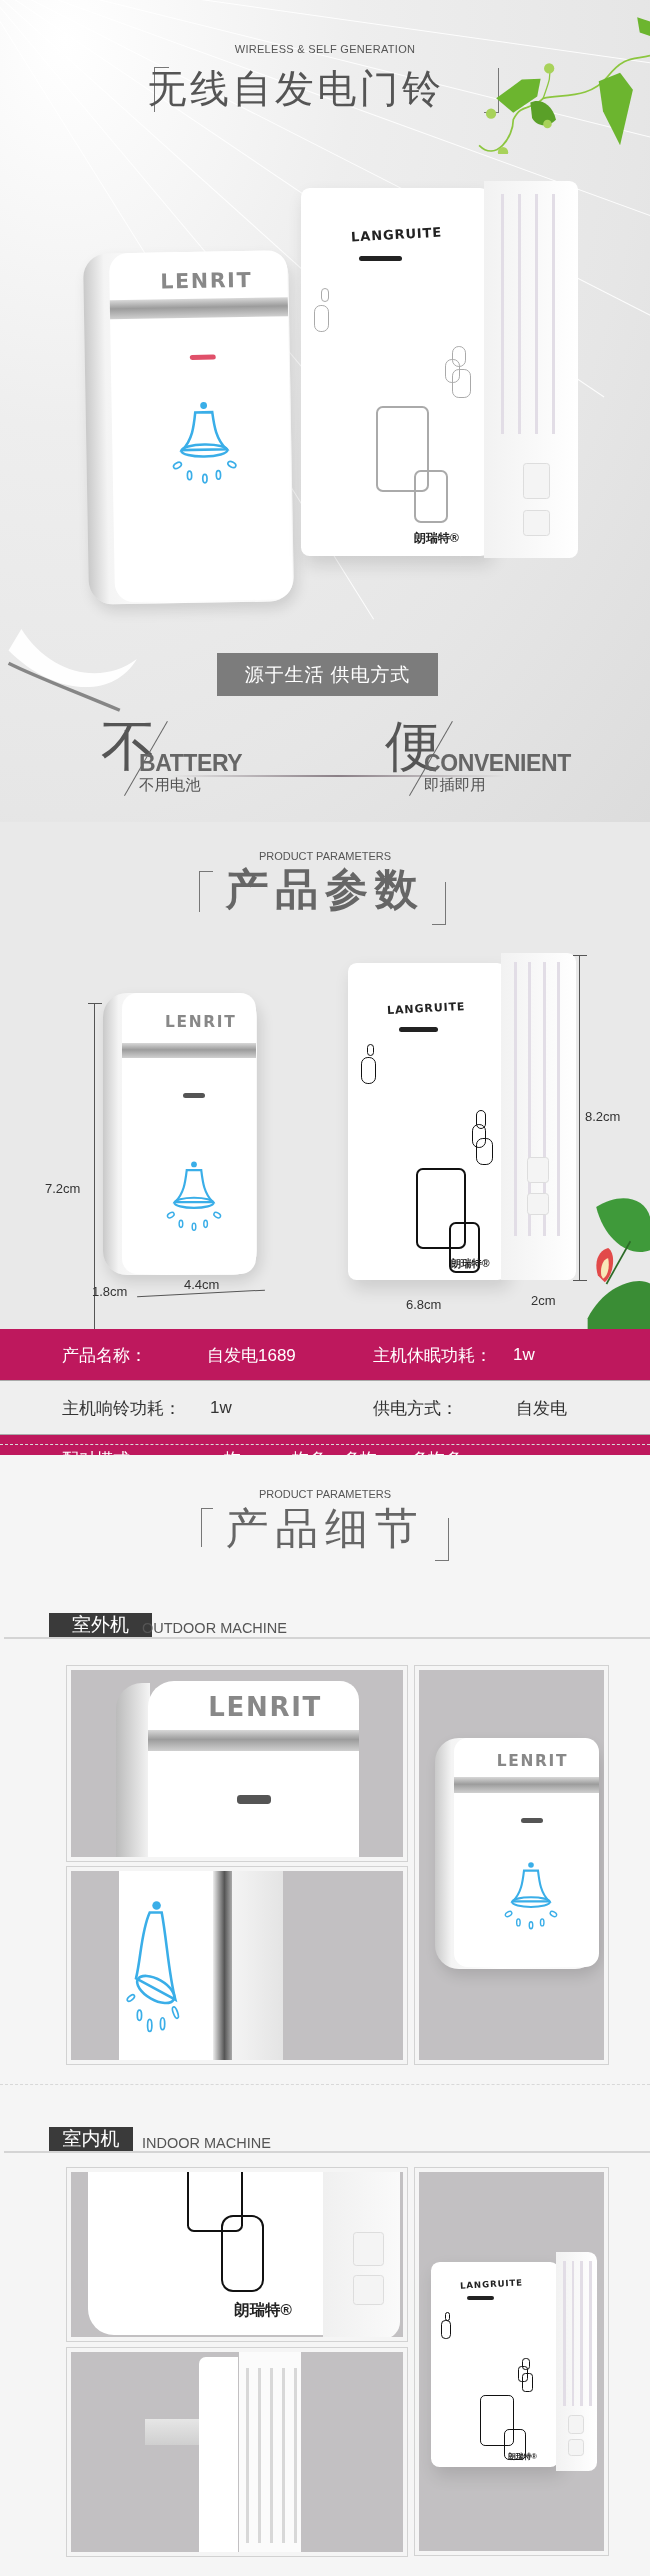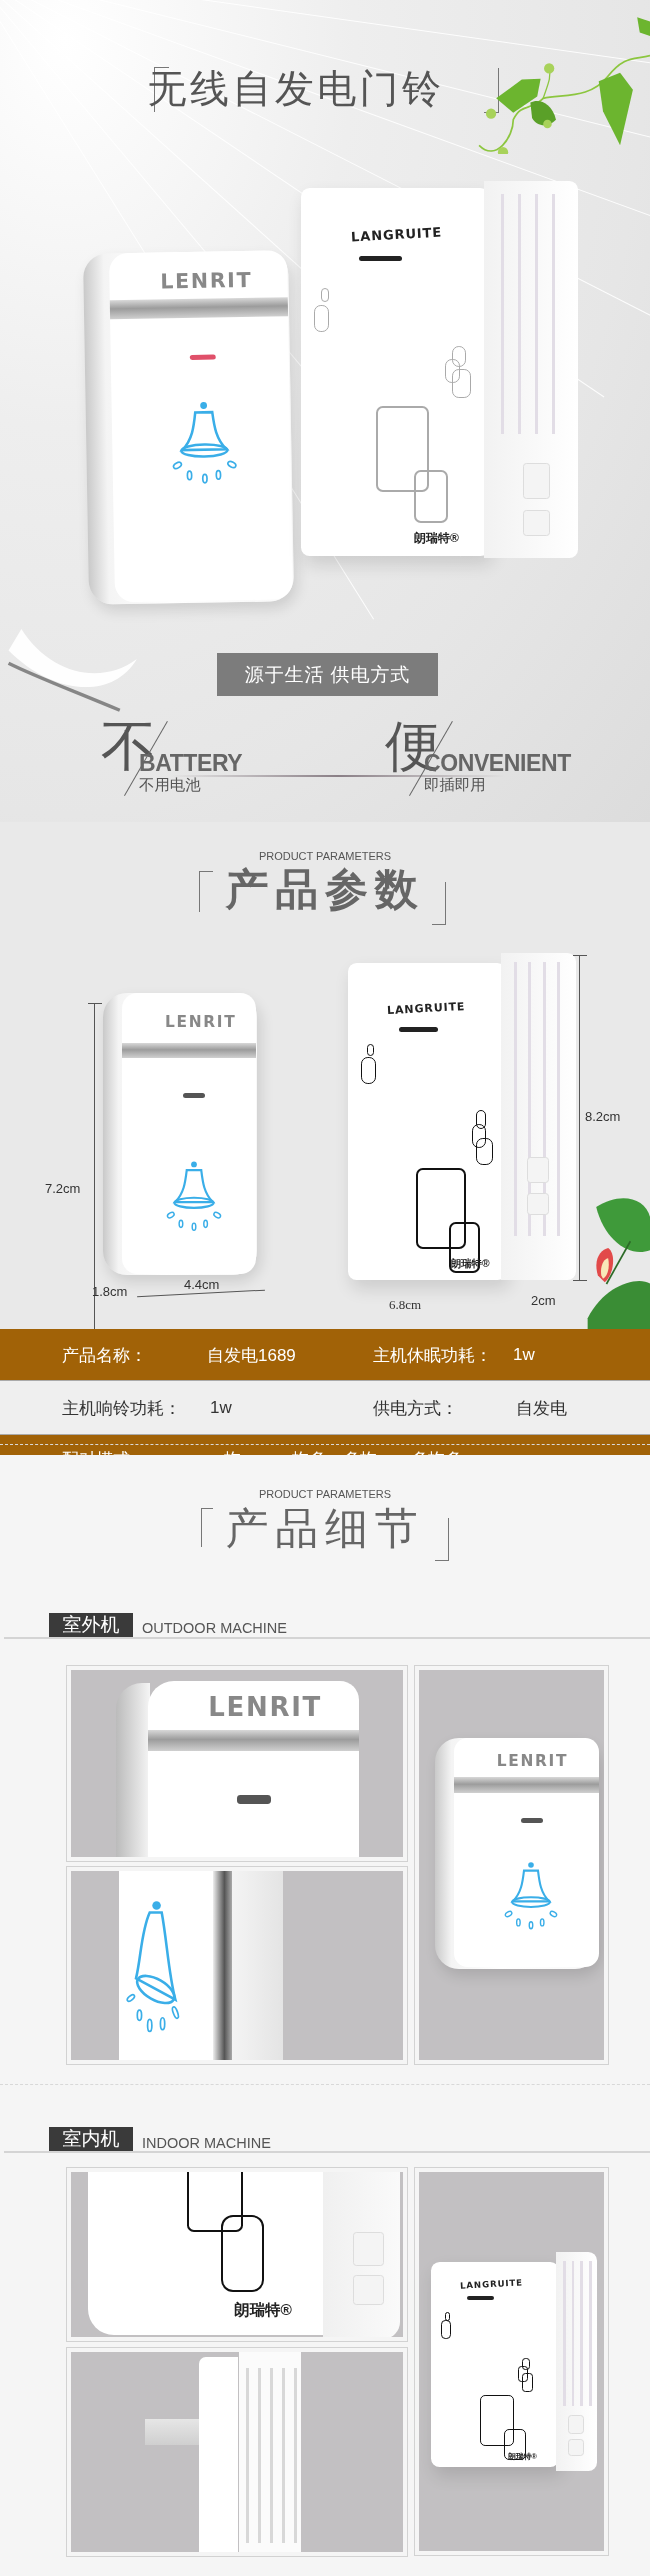--- a/index.html
+++ b/index.html
@@ -38,21 +38,21 @@
 
   
   #params { position: absolute; left: 0; top: 822px; width: 650px; height: 620px; background: #e9e9e9; }
   .sec-sub { position: absolute; left: 0; width: 650px; text-align: center; font-size: 11px; color: #555; }
   .sec-title { position: absolute; left: 0; width: 650px; text-align: center; font-size: 43px; color: #666; font-weight: 300; letter-spacing: 6.8px; }
   .dim-label { position: absolute; font-size: 13px; color: #333; }
   .dim-line { position: absolute; background: #555; }
 
   .ptable { position: absolute; left: 0; top: 507px; width: 650px; }
   .prow { position: relative; height: 53px; width: 650px; font-size: 17px; }
-  .prow.dark { background: #a16207; color: #fff; height: 51px; }
+  .prow.dark { background: #be185d; color: #fff; height: 51px; }
   .prow.light { background: #efefef; color: #333; height: 55px; border-top: 1.7px solid #aaa; border-bottom: 1.7px solid #aaa; }
   .prow span { position: absolute; top: 50%; transform: translateY(-50%); }
 
   
   #details { position: absolute; left: 0; top: 1455px; width: 650px; height: 1121px; background: #f5f5f5; }
   .sep-dotted { position: absolute; left: 0; width: 650px; border-top: 0.9px dashed #d8d8d8; }
   .tag-box { position: absolute; background: #3a3a3a; color: #fff; font-size: 19px; text-align: center; }
   .tag-en { position: absolute; font-size: 14.5px; color: #555; }
   .tag-rule { position: absolute; left: 4.3px; width: 646px; height: 1.7px; background: #d4d4d4; }
   .frame { position: absolute; border: 1.7px solid #d2d2d2; background: #f5f5f5; padding: 4.3px; }
@@ -66,20 +66,21 @@
 <section id="hero">
   <div class="ray" style="transform:rotate(8deg)"></div>
   <div class="ray" style="transform:rotate(14deg)"></div>
   <div class="ray" style="transform:rotate(20deg)"></div>
   <div class="ray" style="transform:rotate(27deg)"></div>
   <div class="ray" style="transform:rotate(34deg)"></div>
   <div class="ray" style="transform:rotate(42deg)"></div>
   <div class="ray" style="transform:rotate(50deg)"></div>
   <div class="ray" style="transform:rotate(58deg)"></div>
 
+  <div class="hero-sub">WIRELESS &amp; SELF GENERATION</div>
   <div class="bracket-l" style="left:154px;top:67px;"></div>
   <div class="hero-title">无线自发电门铃</div>
   <div class="bracket-r" style="left:484px;top:68px;"></div>
 
   <svg class="abs" style="left:462px;top:17px" width="188" height="137" viewBox="0 0 220 160">
     <path d="M20 150 C40 170, 60 140, 60 120 C70 100, 80 110, 95 95 C120 90, 150 95, 170 70 C190 45, 200 50, 220 45" stroke="#8cc63f" stroke-width="2" fill="none"></path>
     <path d="M95 95 C100 80, 105 70, 102 60" stroke="#8cc63f" stroke-width="1.5" fill="none"></path>
     <path d="M40 95 L70 73 L92 72 L88 93 L60 112 Z" fill="#6cb52f"></path>
     <path d="M80 100 C90 95, 105 100, 110 120 C100 130, 88 128, 82 118 Z" fill="#5aa028"></path>
     <path d="M160 75 L185 65 L200 85 L185 150 L165 110 Z" fill="#6cb52f"></path>
@@ -196,21 +197,21 @@
     <div class="vent" style="left:27px;top:8.6px;height:274px;"></div>
     <div class="vent" style="left:42px;top:8.6px;height:274px;"></div>
     <div class="vent" style="left:56px;top:8.6px;height:274px;"></div>
     <div class="switch" style="left:26px;top:204px;width:22px;height:26px;"></div>
     <div class="switch" style="left:26px;top:240px;width:22px;height:22px;"></div>
   </div>
   <div class="dim-line" style="left:579px;top:133px;width:0.9px;height:325px;"></div>
   <div class="dim-line" style="left:573px;top:133px;width:13.7px;height:0.9px;"></div>
   <div class="dim-line" style="left:573px;top:458px;width:13.7px;height:0.9px;"></div>
   <div class="dim-label" style="left:585px;top:287px;">8.2cm</div>
-  <div class="dim-label" style="left:389px;top:475px;font-family:Liberation Serif, serif;">6.8cm</div>
+  <div class="dim-label" style="left:406px;top:475px;">6.8cm</div>
   <div class="dim-label" style="left:531px;top:471px;">2cm</div>
 
   <svg class="abs" style="left:579px;top:368px" width="72" height="141" viewBox="0 0 84 165">
     <path d="M20 20 C50 0, 84 10, 84 40 L84 70 C60 80, 30 60, 20 20 Z" fill="#3f9a3a"></path>
     <path d="M10 150 C30 110, 70 100, 84 110 L84 165 L10 165 Z" fill="#3a8d35"></path>
     <path d="M32 110 L60 60" stroke="#2d6b28" stroke-width="2"></path>
     <path d="M22 100 C16 80, 26 70, 34 68 C44 75, 40 100, 30 108 Z" fill="#e24a4a"></path>
     <path d="M26 100 C24 88, 30 80, 34 80 C36 90, 34 100, 28 104 Z" fill="#f8e8b8"></path>
   </svg>
 
@@ -235,21 +236,21 @@
 </section>
 
 <div class="sep-dotted" style="top:1444px;"></div>
 
 <section id="details">
   <div class="sec-sub" style="top:33px;">PRODUCT PARAMETERS</div>
   <div class="bracket-l" style="left:201px;top:53px;height:39px;width:12px;"></div>
   <div class="sec-title" style="top:45px;">产品细节</div>
   <div class="bracket-r" style="left:435px;top:63px;height:43px;width:13.7px;"></div>
 
-  <div class="tag-box" style="left:49px;top:158px;width:84px;height:24px;line-height:24px;">室外机</div>
+  <div class="tag-box" style="left:49px;top:158px;width:103px;height:24px;line-height:24px;">室外机</div>
   <div class="tag-en" style="left:142px;top:165px;">OUTDOOR MACHINE</div>
   <div class="tag-rule" style="top:182px;"></div>
 
   <div class="frame" style="left:66px;top:210px;width:342px;height:197px;">
     <div class="frame-inner">
       <div class="abs" style="left:45px;top:13px;width:34px;height:180px;background:linear-gradient(90deg,#bbb,#f5f5f5);border-radius:26px 0 0 0;"></div>
       <div class="abs" style="left:77px;top:10.3px;width:211px;height:188px;background:#fff;border-radius:26px 19px 0 0;"></div>
       <div class="silver-bar" style="left:77px;top:60px;width:211px;height:20.5px;"></div>
       <div class="brand-lenrit" style="left:137px;top:21.4px;font-size:26px;">LENRIT</div>
       <div class="led" style="left:166px;top:125px;width:34px;height:8.6px;background:#555;"></div>

